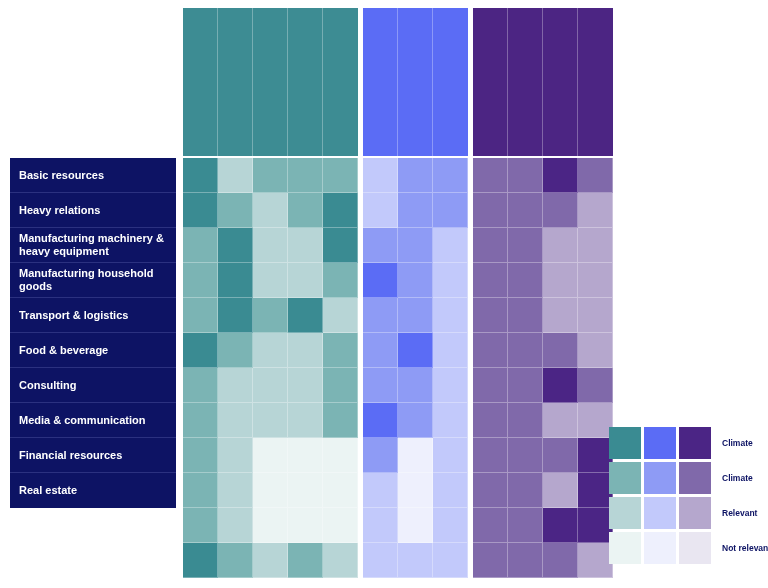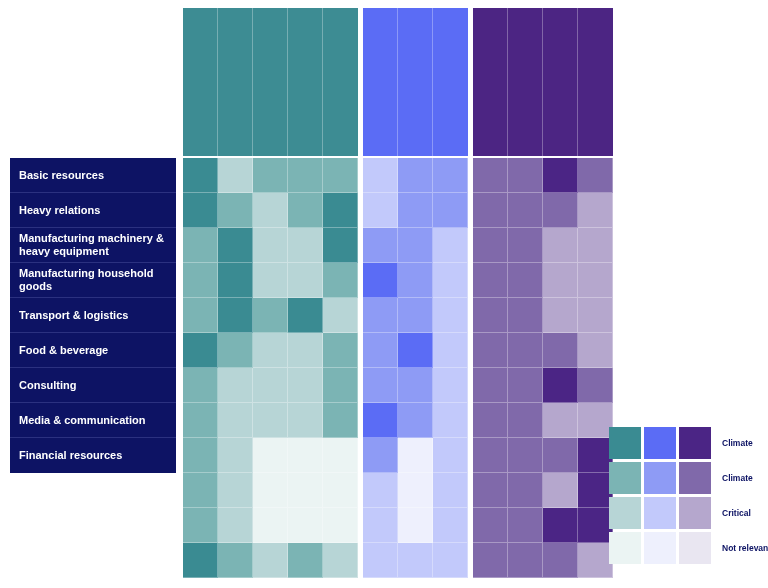--- a/index.html
+++ b/index.html
@@ -166,20 +166,21 @@
   <div class="labels" id="labels">
       <div class="lbl">Basic resources</div>
       <div class="lbl">Heavy relations</div>
       <div class="lbl">Manufacturing machinery &amp; heavy equipment</div>
       <div class="lbl">Manufacturing household goods</div>
       <div class="lbl">Transport &amp; logistics</div>
       <div class="lbl">Food &amp; beverage</div>
       <div class="lbl">Consulting</div>
       <div class="lbl">Media &amp; communication</div>
       <div class="lbl">Financial resources</div>
+      <div class="lbl">Real estate</div>
     </div>
 
   <div class="grid" id="grid">
       <div class="grp">
         <div class="grow">
           <div class="cell" title="Basic resources / Climate transition: Critical" style="background: rgb(58, 139, 146); border-right: 1px solid rgba(255, 255, 255, 0.32); border-bottom: 1px solid rgba(255, 255, 255, 0.32);"></div>
           <div class="cell" title="Basic resources / Energy &amp; resource use: Relevant" style="background: rgb(183, 213, 214); border-right: 1px solid rgba(255, 255, 255, 0.32); border-bottom: 1px solid rgba(255, 255, 255, 0.32);"></div>
           <div class="cell" title="Basic resources / Biodiversity: Material" style="background: rgb(123, 180, 180); border-right: 1px solid rgba(255, 255, 255, 0.32); border-bottom: 1px solid rgba(255, 255, 255, 0.32);"></div>
           <div class="cell" title="Basic resources / Water use: Material" style="background: rgb(123, 180, 180); border-right: 1px solid rgba(255, 255, 255, 0.32); border-bottom: 1px solid rgba(255, 255, 255, 0.32);"></div>
           <div class="cell" title="Basic resources / Waste &amp; pollution: Material" style="background: rgb(123, 180, 180); border-right: 1px solid rgba(255, 255, 255, 0.32); border-bottom: 1px solid rgba(255, 255, 255, 0.32);"></div>
@@ -410,21 +411,21 @@
       <div class="leg-row">
         <div class="leg-sw" style="background: rgb(123, 180, 180);"></div>
         <div class="leg-sw" style="background: rgb(142, 155, 245);"></div>
         <div class="leg-sw" style="background: rgb(128, 105, 170);"></div>
         <div class="leg-label">Climate</div>
       </div>
       <div class="leg-row">
         <div class="leg-sw" style="background: rgb(183, 213, 214);"></div>
         <div class="leg-sw" style="background: rgb(194, 201, 251);"></div>
         <div class="leg-sw" style="background: rgb(181, 167, 205);"></div>
-        <div class="leg-label">Critical</div>
+        <div class="leg-label">Relevant</div>
       </div>
       <div class="leg-row">
         <div class="leg-sw" style="background: rgb(235, 244, 243);"></div>
         <div class="leg-sw" style="background: rgb(238, 240, 253);"></div>
         <div class="leg-sw" style="background: rgb(233, 230, 241);"></div>
         <div class="leg-label">Not relevant</div>
       </div>
     </div>
 
 </div>

